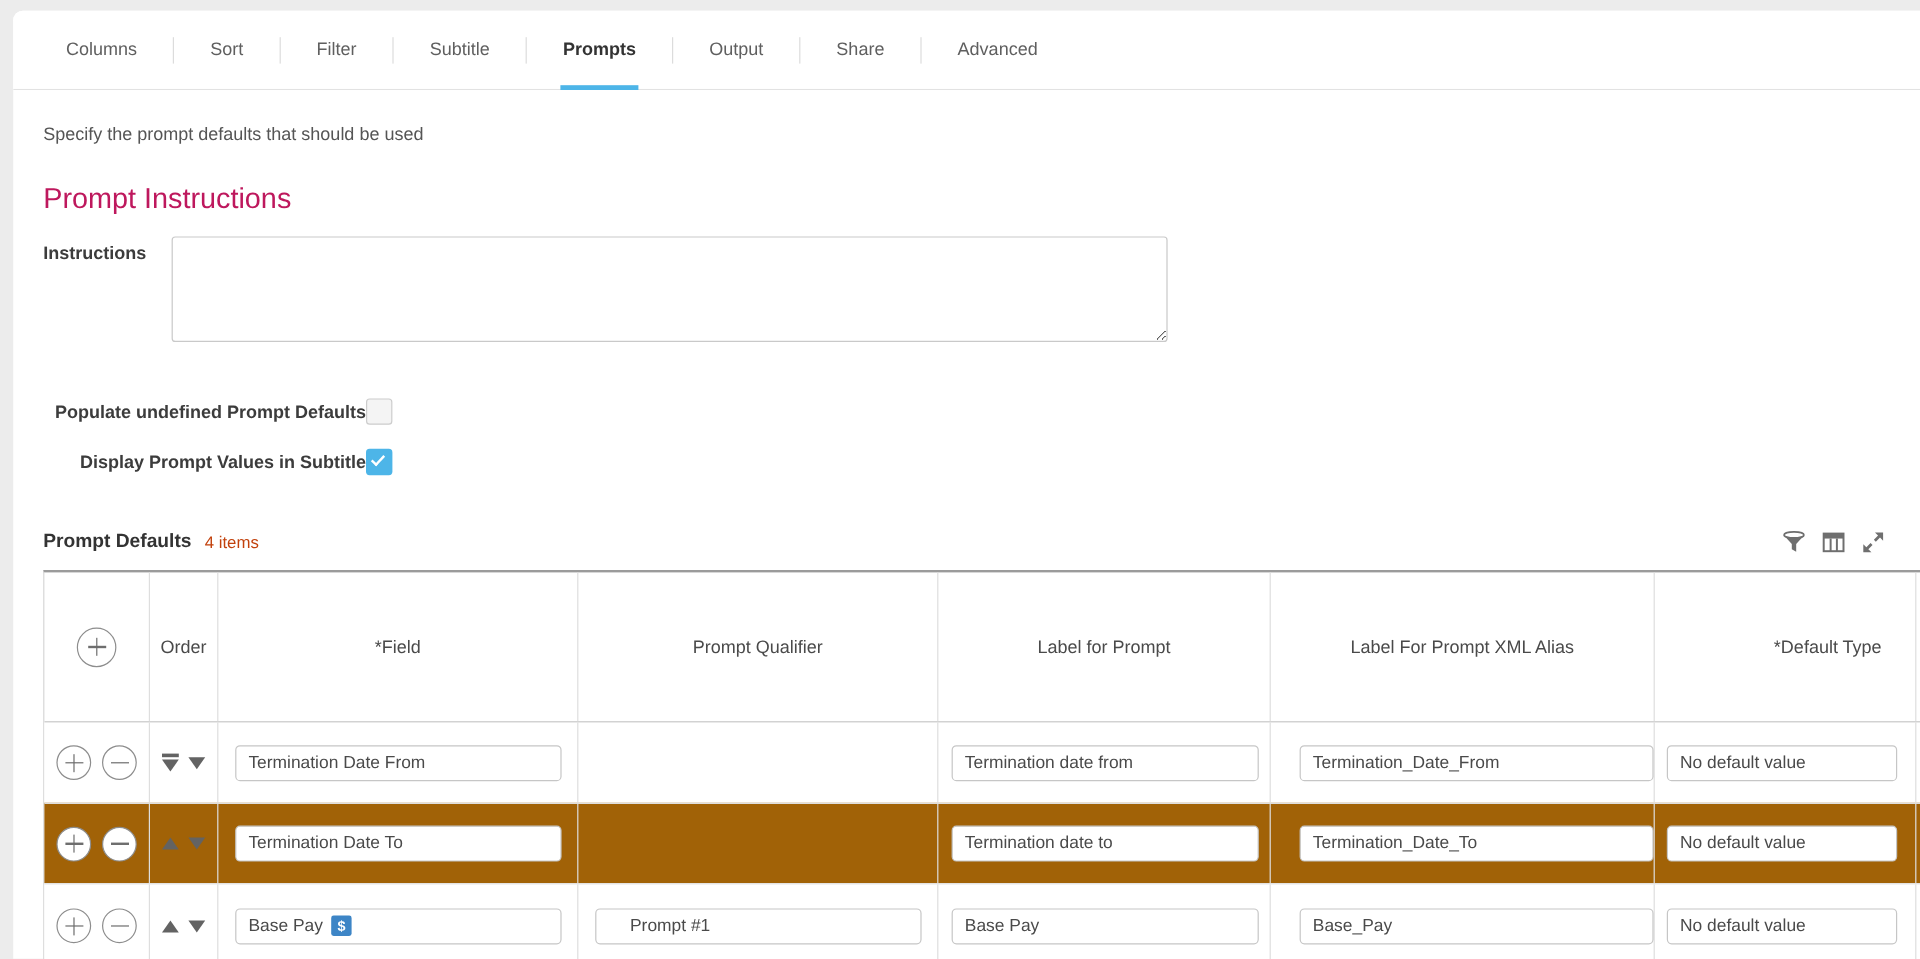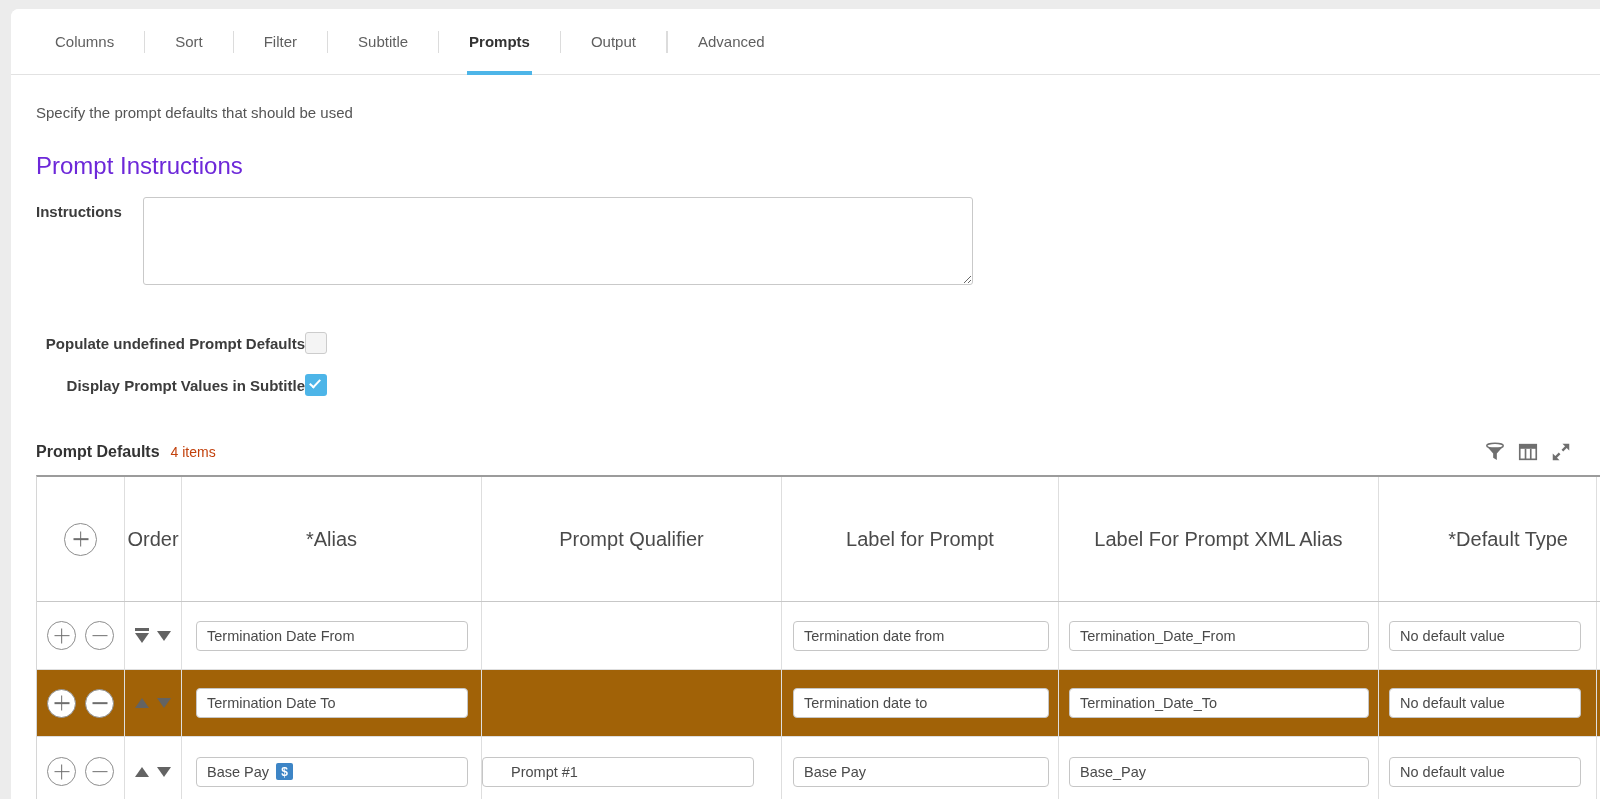--- a/index.html
+++ b/index.html
@@ -12,21 +12,21 @@
     align-items:center; padding-left:14px; border-radius:8px 0 0 0; background:#fff; }
   .tab { position:relative; height:66px; display:flex; align-items:center;
     padding:0 30px; font-size:15px; color:#5f5f5f; cursor:pointer; }
   .tab.active { color:#333; font-weight:bold; }
   .tab.active::after { content:""; position:absolute; left:28px; right:28px;
     bottom:0; height:4px; background:var(--accent); }
   .tabsep { width:1px; height:22px; background:#dcdcdc; }
   
   .content { padding:0 0 0 25px; }
   .intro { margin-top:29px; font-size:15px; color:#555; }
-  .h-section { margin-top:31px; font-size:24px; color:#6d28d9; font-weight:400; }
+  .h-section { margin-top:31px; font-size:24px; color:#be185d; font-weight:400; }
   .instr-row { margin-top:17px; display:flex; }
   .instr-label { width:107px; font-size:15px; font-weight:bold; color:#3c3c3c; padding-top:6px; }
   textarea.instructions { width:830px; height:88px; border:1px solid #c9c9c9;
     border-radius:3px; resize:both; outline:none; font-family:"Liberation Sans",sans-serif;
     font-size:14px; padding:6px 8px; color:#444; }
   .toggle-row { display:flex; align-items:center; }
   .toggle-row.first { margin-top:47px; }
   .toggle-row.second { margin-top:20px; }
   .toggle-label { width:269px; font-size:15px; font-weight:bold; color:#3c3c3c;text-align:right; }
   .cb { width:22px; height:22px; border-radius:3px; position:relative; cursor:pointer; }
@@ -47,21 +47,21 @@
   .trow { display:grid; grid-template-columns:88px 57px 300px 300px 277px 320px 218px 4px; }
   .trow.header { height:124px; }
   .trow.r1 { height:68px; background:#fff; }
   .trow.r2 { height:67px; background:#a16207; }
   .trow.r3 { height:70px; background:#fff; }
   .trow + .trow { border-top:1px solid #dedede; }
   .trow.r1 { border-top:1px solid #c7c7c7; }
   .cell { border-right:1px solid #dedede; display:flex; align-items:center; position:relative; }
   .cell.last { border-right:0; }
   .cell.center { justify-content:center; }
-  .hdr { font-size:20px; color:#4a4a4a; justify-content:center; }
+  .hdr { font-size:15px; color:#4a4a4a; justify-content:center; }
   .hdr.right { justify-content:flex-end; padding-right:28px; }
   
   .circle { border:1px solid #8d8d8d; border-radius:50%; position:relative;
     background:#fff; cursor:pointer; flex:0 0 auto; }
   .circle.big { width:33px; height:33px; }
   .circle.small { width:29px; height:29px; }
   .circle::before { content:""; position:absolute; left:50%; top:50%; width:15px;
     height:1.7px; background:#6e6e6e; transform:translate(-50%,-50%); }
   .circle.plus::after { content:""; position:absolute; left:50%; top:50%; width:1.7px;
     height:15px; background:#6e6e6e; transform:translate(-50%,-50%); }
@@ -73,23 +73,23 @@
     border-top:10px solid #636363; }
   .tri.up { border-left:7px solid transparent; border-right:7px solid transparent;
     border-bottom:10px solid #636363; }
   .tri-stack { display:inline-flex; flex-direction:column; align-items:center; cursor:pointer; }
   .tri-stack .bar { width:14px; height:2.5px; background:#636363; margin-bottom:2px; }
   
   .tin { height:30px; border:1px solid #c6c6c6; border-radius:4px; background:#fff;
     font-family:"Liberation Sans",sans-serif; font-size:14.5px; color:#4a4a4a;
     padding:0 10px; outline:none; }
   .in-field { margin-left:14px; width:272px; }
-  .in-qual { width:272px;padding-left:28px; }
+  .in-qual { margin-left:14px; width:272px;padding-left:28px; }
   .in-label { margin-left:11px; width:256px; }
-  .in-xml { margin-left:10px; width:300px; }
+  .in-xml { margin-left:24px; width:300px; }
   .in-def { margin-left:10px; width:192px; }
   .field-wrap { margin-left:14px; width:272px; height:30px; border:1px solid #c6c6c6;
     border-radius:4px; background:#fff; display:flex; align-items:center; padding:0 10px;
     font-size:14.5px; color:#4a4a4a; gap:7px; }
   .cur-icon { width:17px; height:17px; background:var(--cur); border-radius:2px;
     color:#fff; font-size:12px; font-weight:bold; display:flex; align-items:center;
     justify-content:center; cursor:pointer; }
 </style>
 </head>
 <body>
@@ -103,20 +103,21 @@
     <div class="tab">Sort</div>
     <div class="tabsep"></div>
     <div class="tab">Filter</div>
     <div class="tabsep"></div>
     <div class="tab">Subtitle</div>
     <div class="tabsep"></div>
     <div class="tab active">Prompts</div>
     <div class="tabsep"></div>
     <div class="tab">Output</div>
     <div class="tabsep"></div>
+    <div class="tab">Share</div>
     <div class="tabsep"></div>
     <div class="tab">Advanced</div>
   </div>
 
   <div class="content">
     <div class="intro">Specify the prompt defaults that should be used</div>
 
     <div class="h-section">Prompt Instructions</div>
 
     <div class="instr-row">
@@ -162,21 +163,21 @@
       </div>
     </div>
 
     <div class="table">
 
       <div class="trow header">
         <div class="cell hdr center">
               <span class="circle big plus"></span>
             </div>
         <div class="cell hdr">Order</div>
-        <div class="cell hdr">*Alias</div>
+        <div class="cell hdr">*Field</div>
         <div class="cell hdr">Prompt Qualifier</div>
         <div class="cell hdr">Label for Prompt</div>
         <div class="cell hdr">Label For Prompt XML Alias</div>
         <div class="cell hdr right">*Default Type</div>
         <div class="cell hdr last"></div>
       </div>
 
       <div class="trow r1">
         <div class="cell center">
           <span class="circle small plus"></span>

